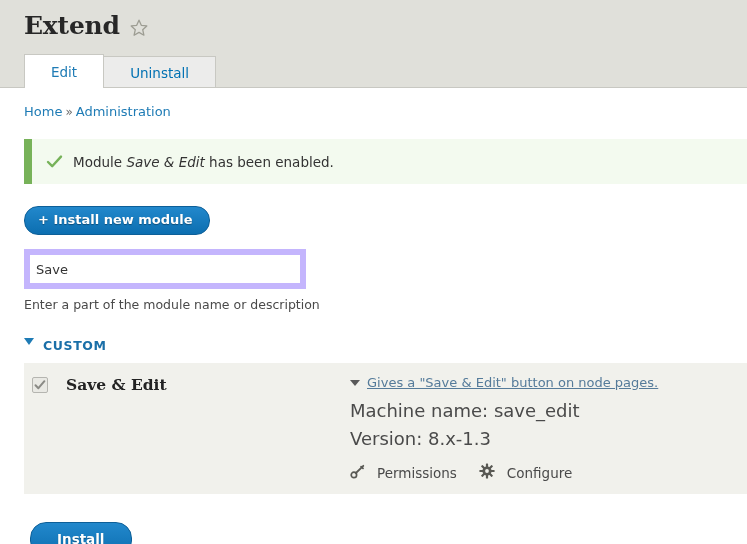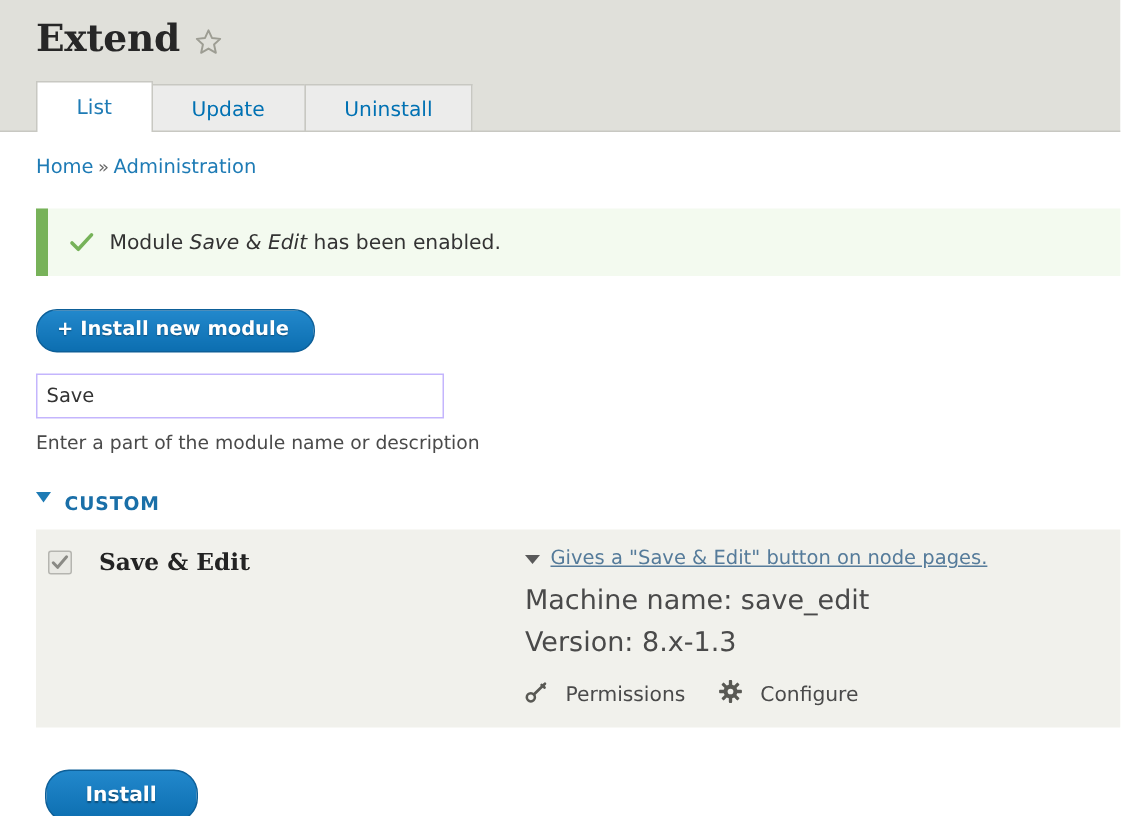--- a/index.html
+++ b/index.html
@@ -152,21 +152,21 @@
     padding: 22px 0 0 24px;
   }
 
   
   .filter-wrap {
     padding: 14px 0 0 24px;
   }
   .filter-input {
     width: 258px;
     height: 24px;
-    border: 1px solid #c4b5fd;
+    border: 6px solid #c4b5fd;
     padding: 2px 6px;
     font-family: "DejaVu Sans", "Liberation Sans", sans-serif;
     font-size: 13px;
     color: #333333;
     box-sizing: content-box;
     background: #ffffff;
   }
   .filter-desc {
     margin-top: 8px;
     font-size: 12.5px;
@@ -309,22 +309,21 @@
     <div class="page-title">Extend</div>
     <span class="star-icon">
       <svg width="20" height="20" viewBox="0 0 20 20">
         <polygon points="10,2.2 12.3,7.3 17.8,7.9 13.7,11.7 14.9,17.2 10,14.4 5.1,17.2 6.3,11.7 2.2,7.9 7.7,7.3" fill="none" stroke="#9d9d93" stroke-width="1.3" stroke-linejoin="round"></polygon>
       </svg>
     </span>
   </div>
 
   <div class="tab-underline"></div>
   <div class="tabs">
-    <div class="tab active">List</div>
-    <div class="tab">Update</div>
+    <div class="tab active">Edit</div>
     <div class="tab">Uninstall</div>
   </div>
 </div>
 
 <div class="content">
 
   <div class="breadcrumb">
     <a>Home</a><span class="sep">»</span><a>Administration</a>
   </div>
 

